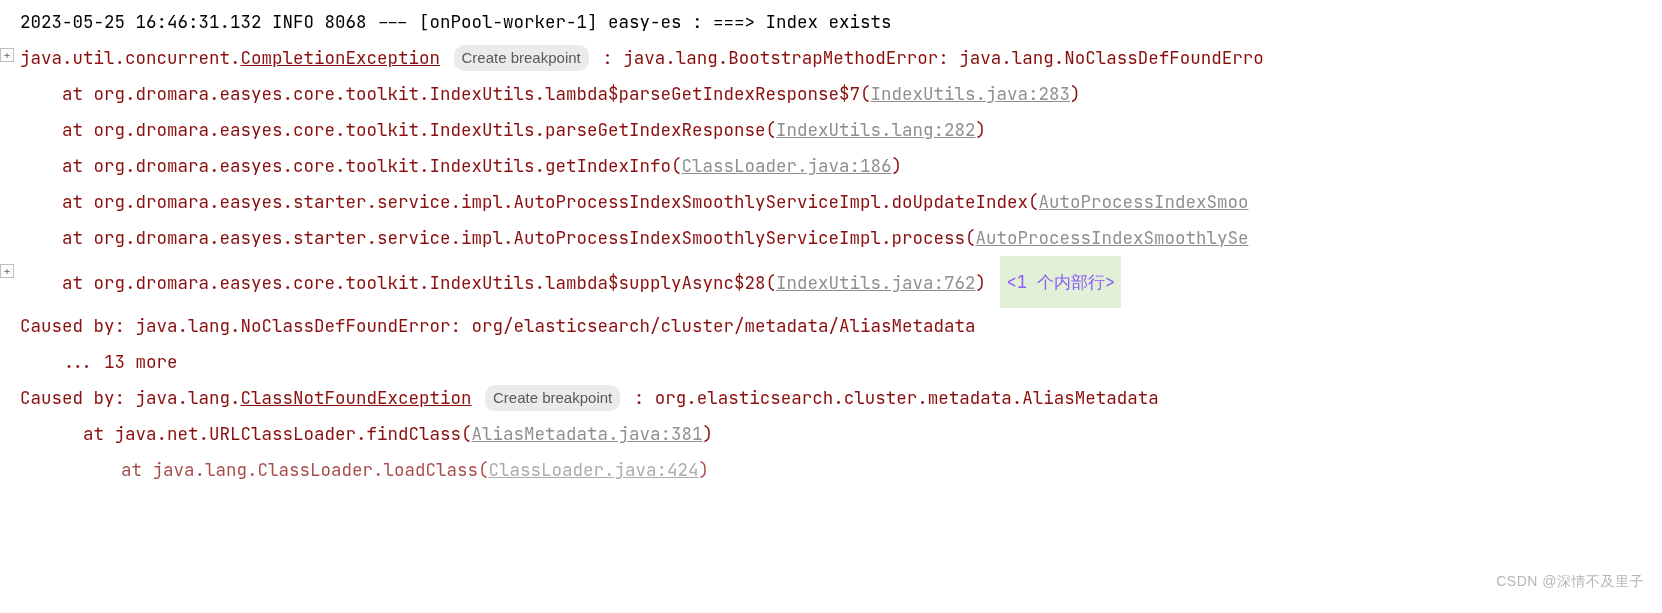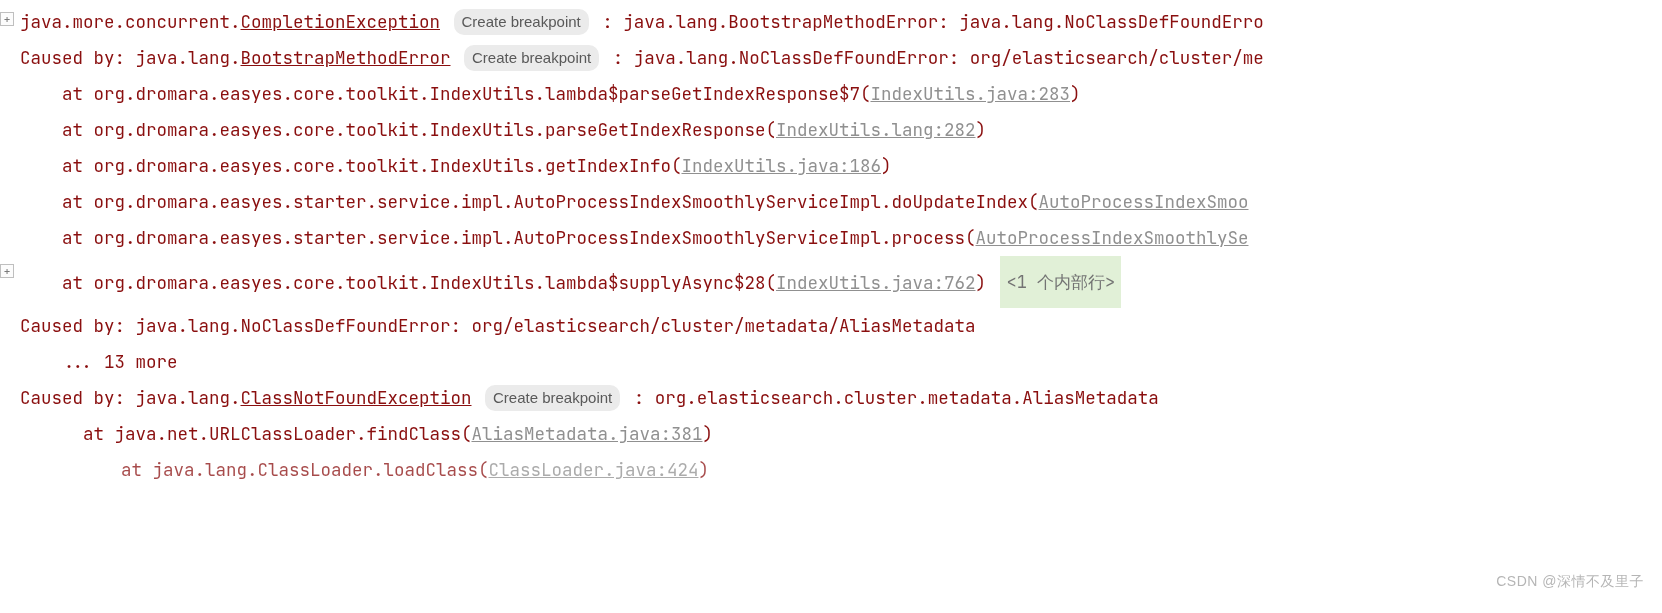--- a/index.html
+++ b/index.html
@@ -56,21 +56,21 @@
     margin: 0 3px;
     font-family: -apple-system, "Segoe UI", "Helvetica Neue", sans-serif;
     font-size: 15px;
     line-height: 26px;
     vertical-align: 1px;
     cursor: pointer;
   }
   .hint-box {
     display:inline-block;
     background: #e1f0d7;
-    color: #737373;
+    color: #8b5cf6;
     padding: 12px 6px;
     margin-left: 4px;
     font-size: 17px;
     line-height: 28px;
     vertical-align: 1px;
     cursor: pointer;
   }
   .watermark {
     position: absolute;
     right: 18px;
@@ -79,48 +79,46 @@
     font-size: 14px;
     color: rgba(120,120,120,0.55);
     letter-spacing: 0.5px;
   }
 </style>
 </head>
 <body>
 
 <div class="pane">
 
+  <div class="line">
+    <span class="info">2023-05-25 16:46:31.132  INFO 8068 --- [onPool-worker-1] easy-es                                                    : ===&gt; Index exists</span>
+  </div>
 
   <div class="line">
     <span class="gutter-icon">+</span>
-    <span class="stack">java.more.concurrent.</span><span class="link-exc">CompletionException</span>
+    <span class="stack">java.util.concurrent.</span><span class="link-exc">CompletionException</span>
     <span class="btn-bp">Create breakpoint</span>
     <span class="stack">: java.lang.BootstrapMethodError: java.lang.NoClassDefFoundErro</span>
   </div>
 
-  <div class="line">
-    <span class="stack">Caused by: java.lang.</span><span class="link-exc">BootstrapMethodError</span>
-    <span class="btn-bp">Create breakpoint</span>
-    <span class="stack">: java.lang.NoClassDefFoundError: org/elasticsearch/cluster/me</span>
-  </div>
 
   <div class="line">
     <span class="indent i1"></span>
     <span class="stack">at org.dromara.easyes.core.toolkit.IndexUtils.lambda$parseGetIndexResponse$7(</span><span class="link">IndexUtils.java:283</span><span class="stack">)</span>
   </div>
 
 
   <div class="line">
     <span class="indent i1"></span>
     <span class="stack">at org.dromara.easyes.core.toolkit.IndexUtils.parseGetIndexResponse(</span><span class="link">IndexUtils.lang:282</span><span class="stack">)</span>
   </div>
 
   <div class="line">
     <span class="indent i1"></span>
-    <span class="stack">at org.dromara.easyes.core.toolkit.IndexUtils.getIndexInfo(</span><span class="link">IndexUtils.java:186</span><span class="stack">)</span>
+    <span class="stack">at org.dromara.easyes.core.toolkit.IndexUtils.getIndexInfo(</span><span class="link">ClassLoader.java:186</span><span class="stack">)</span>
   </div>
 
   <div class="line">
     <span class="indent i1"></span>
     <span class="stack">at org.dromara.easyes.starter.service.impl.AutoProcessIndexSmoothlyServiceImpl.doUpdateIndex(</span><span class="link">AutoProcessIndexSmoo</span>
   </div>
 
   <div class="line">
     <span class="indent i1"></span>
     <span class="stack">at org.dromara.easyes.starter.service.impl.AutoProcessIndexSmoothlyServiceImpl.process(</span><span class="link">AutoProcessIndexSmoothlySe</span>

